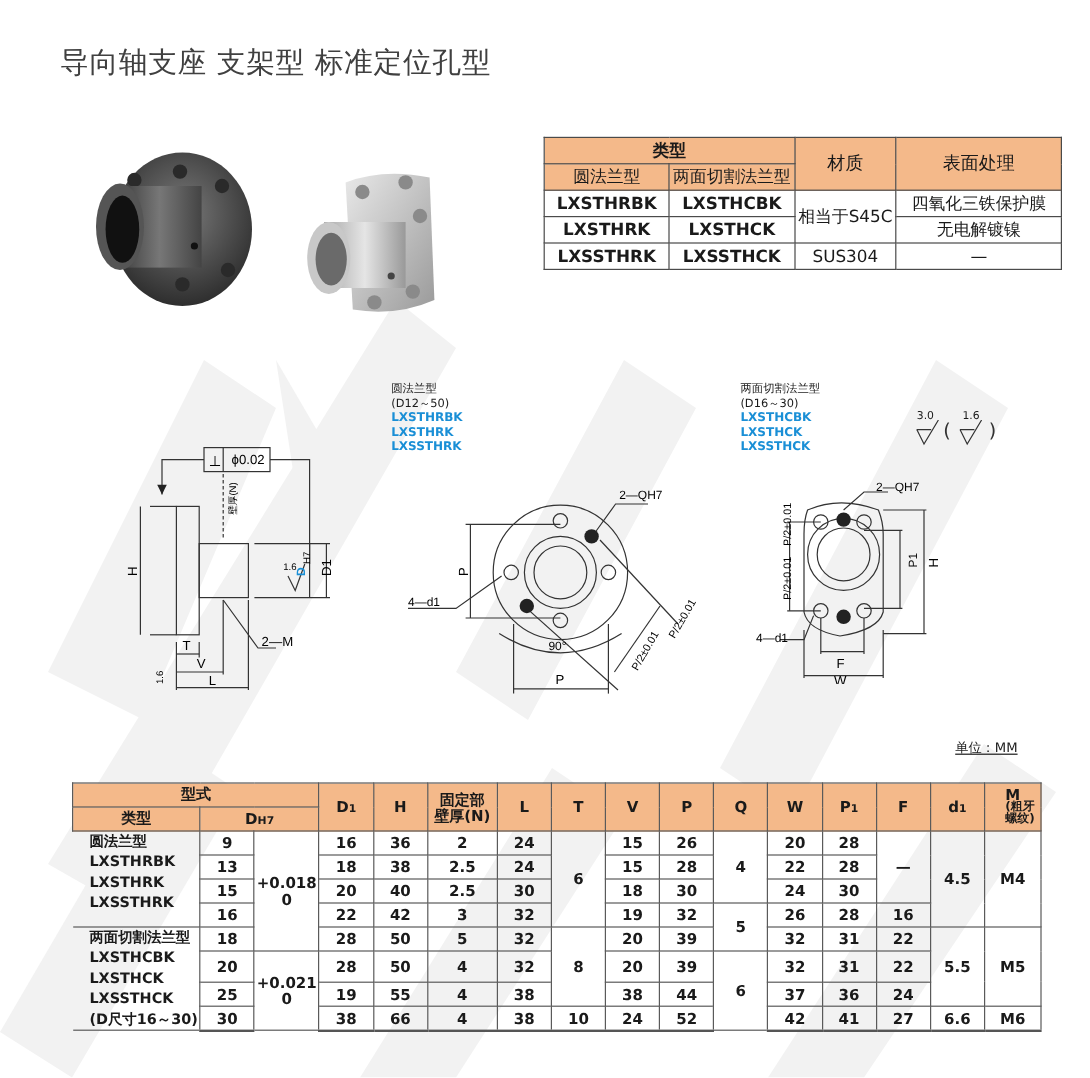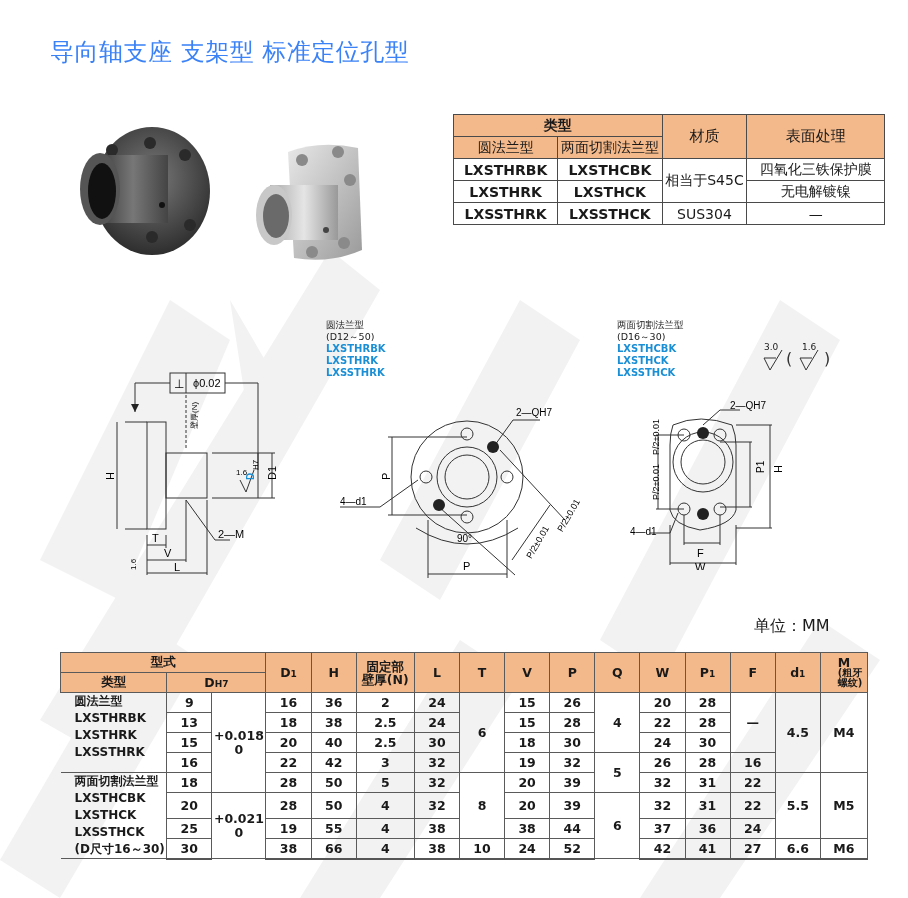--- a/index.html
+++ b/index.html
@@ -1,34 +1,34 @@
 <!DOCTYPE html>
 <html><head>
 <meta charset="utf-8">
 <style>
   html,body{margin:0;padding:0;}
   body{width:908px;height:898px;background:#fff;position:relative;overflow:hidden;font-family:"DejaVu Sans","Liberation Sans",sans-serif;color:#1a1a1a;}
   .wm{position:absolute;inset:0;pointer-events:none;}
-  .title{position:absolute;left:50px;top:36px;font-size:24px;color:#3b82f6;letter-spacing:0.5px;}
+  .title{position:absolute;left:50px;top:36px;font-size:24px;color:#404040;letter-spacing:0.5px;}
   
   .prod{position:absolute;}
   
   table{border-collapse:collapse;}
   .mat{position:absolute;left:453px;top:114px;width:432px;font-size:14px;}
   .mat td,.mat th{border:1px solid #4a4a4a;text-align:center;padding:0;height:21px;font-weight:normal;}
   .mat th{background:#f4b98a;}
   .mat .bold{font-weight:bold;}
   .mat td{font-weight:bold;font-size:14px;}
   .mat td.norm{font-weight:normal;margin-left:14px;}
   
   .lbl{position:absolute;font-size:9.5px;line-height:12px;}
   .lbl .b{color:#1a8fd6;font-weight:bold;font-size:10px;}
   .dwg{position:absolute;}
   
-  .unit{position:absolute;left:754px;top:616px;font-size:16px;}
+  .unit{position:absolute;left:796px;top:616px;font-size:11px;text-decoration:underline;}
   
   .spec{position:absolute;left:60px;top:652px;width:808px;font-size:12.5px;}
   .spec td,.spec th{border:1px solid #5a5a5a;text-align:center;padding:0;height:19px;font-weight:bold;}
   .spec th{background:#f4b98a;font-weight:bold;}
   .spec td.type{text-align:left;padding-left:14px;border-left:none;vertical-align:top;line-height:17px;font-size:12px;}
   .spec .small{font-size:10px;line-height:10px;margin-left:12px;}
   .spec tr.last td{border-bottom:2px solid #555;}
   .sub{font-size:9px;vertical-align:baseline;}
 </style>
 </head>

